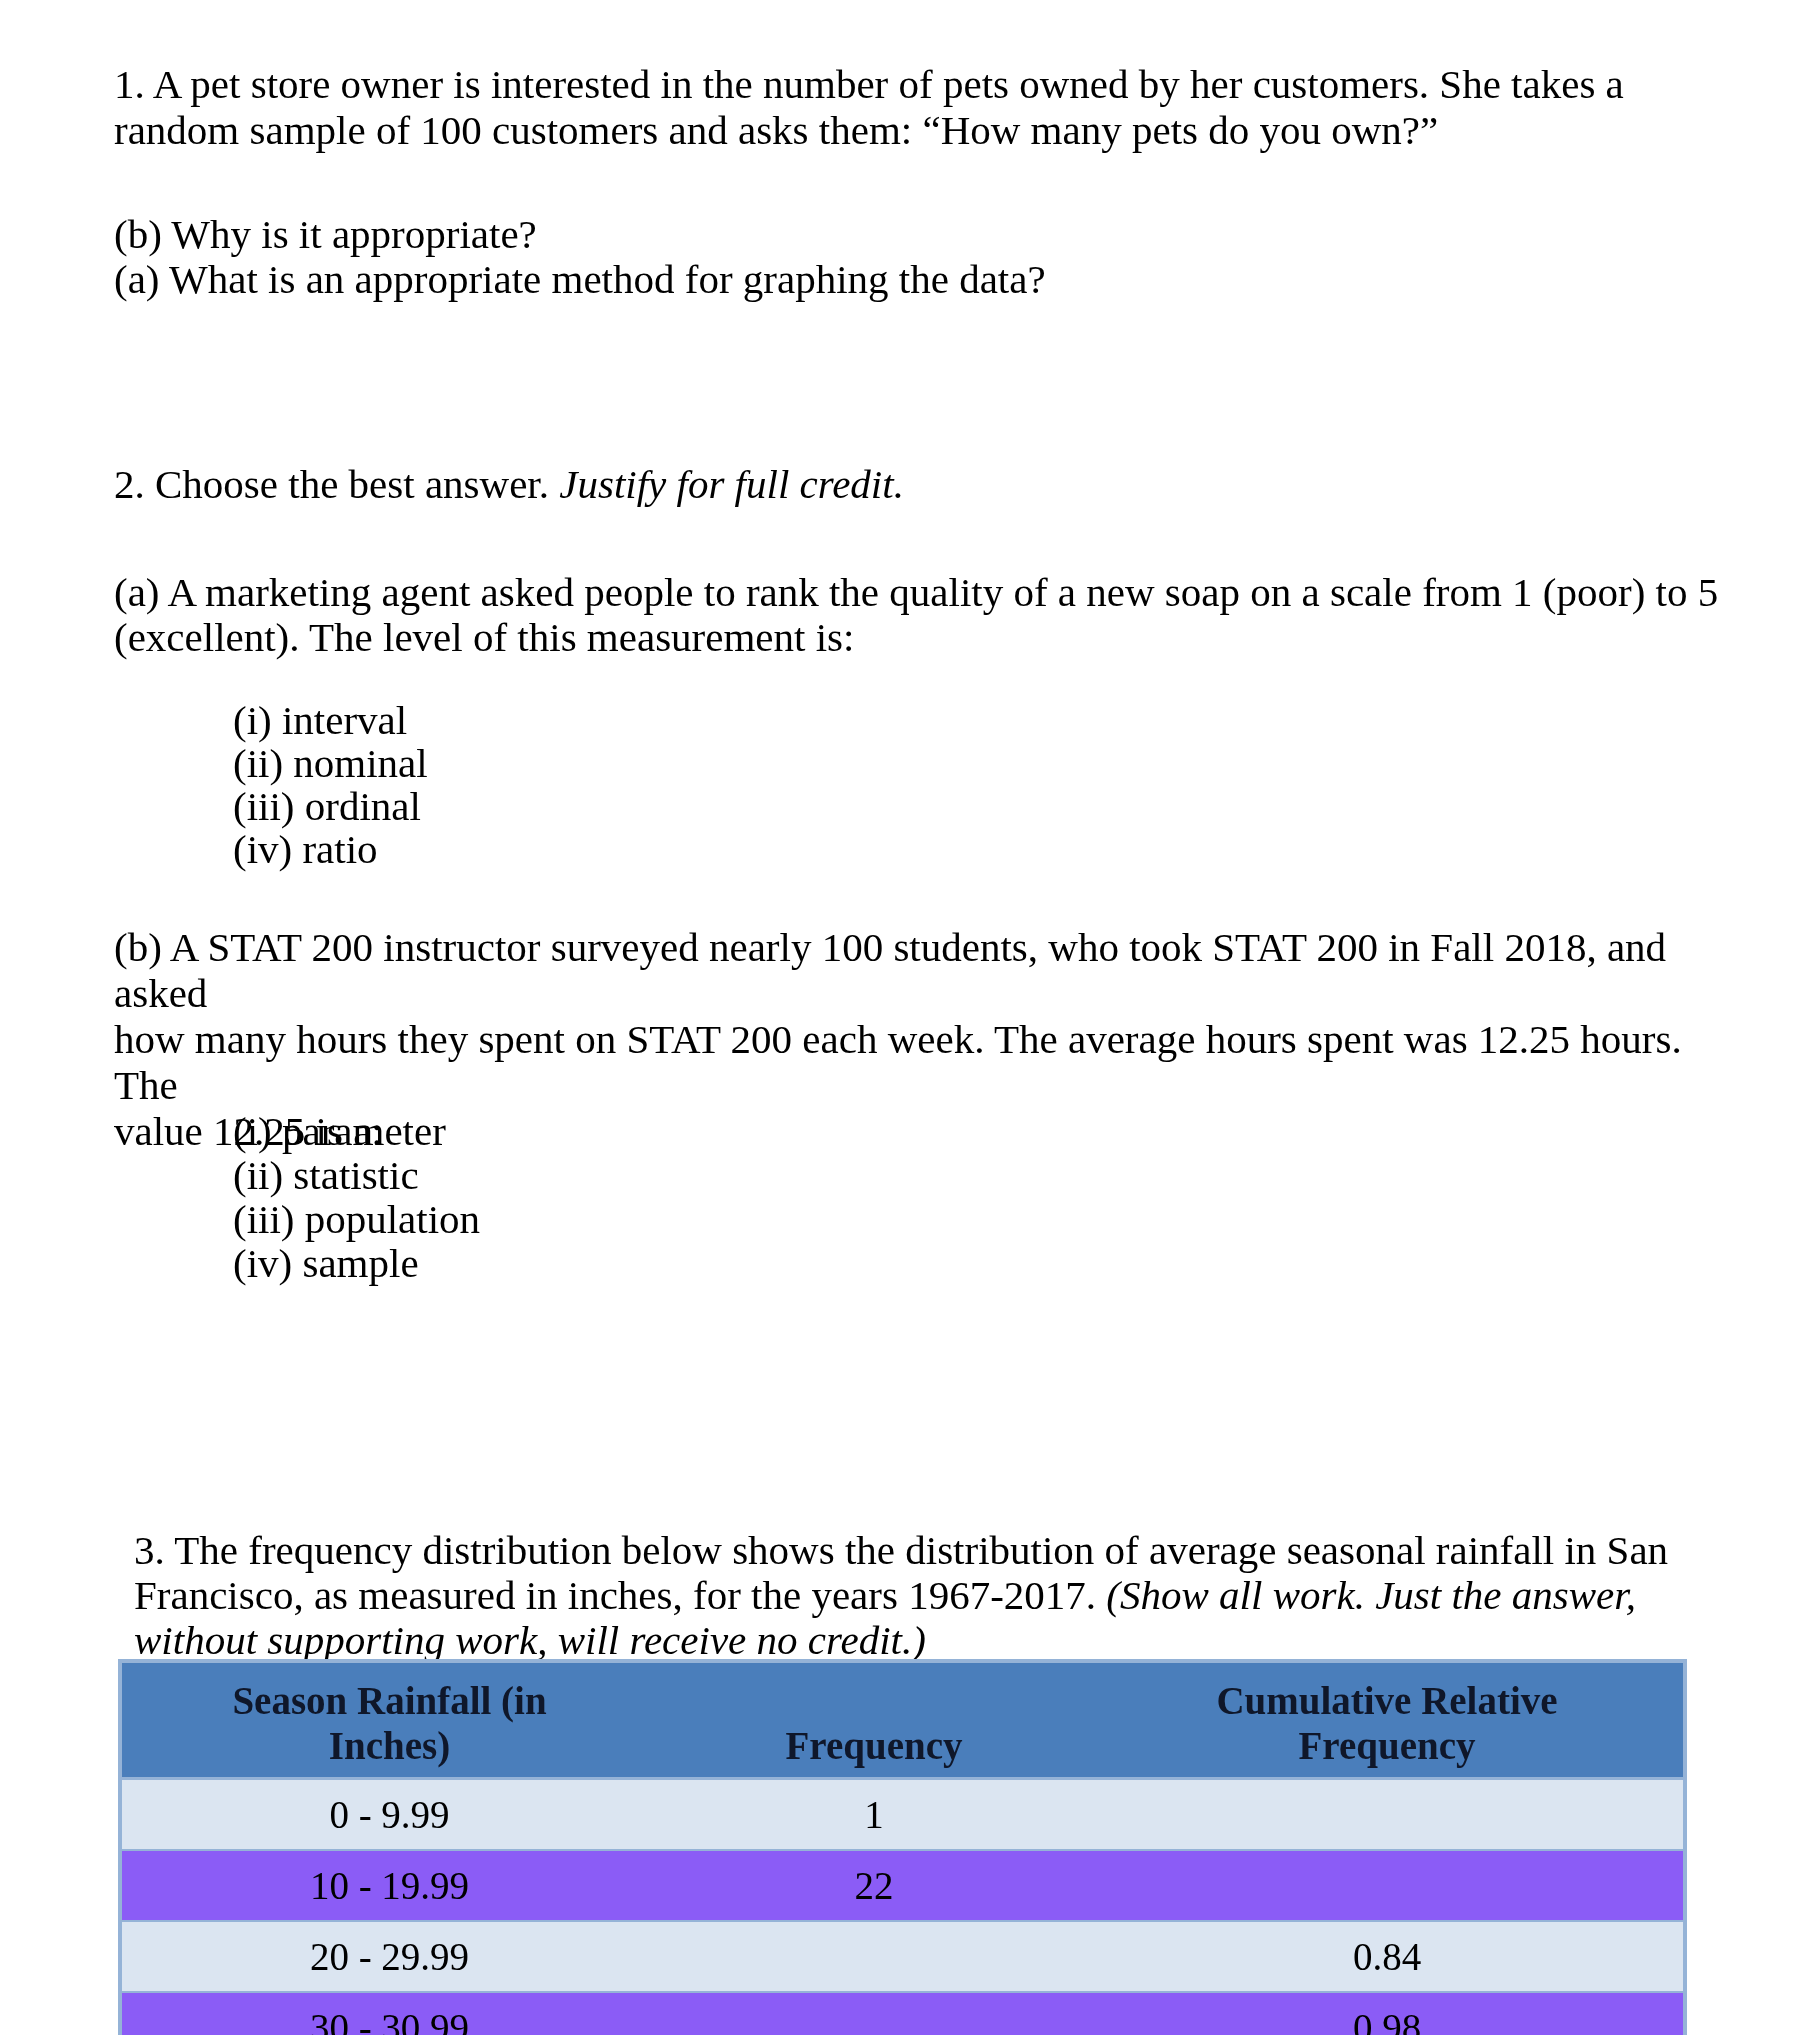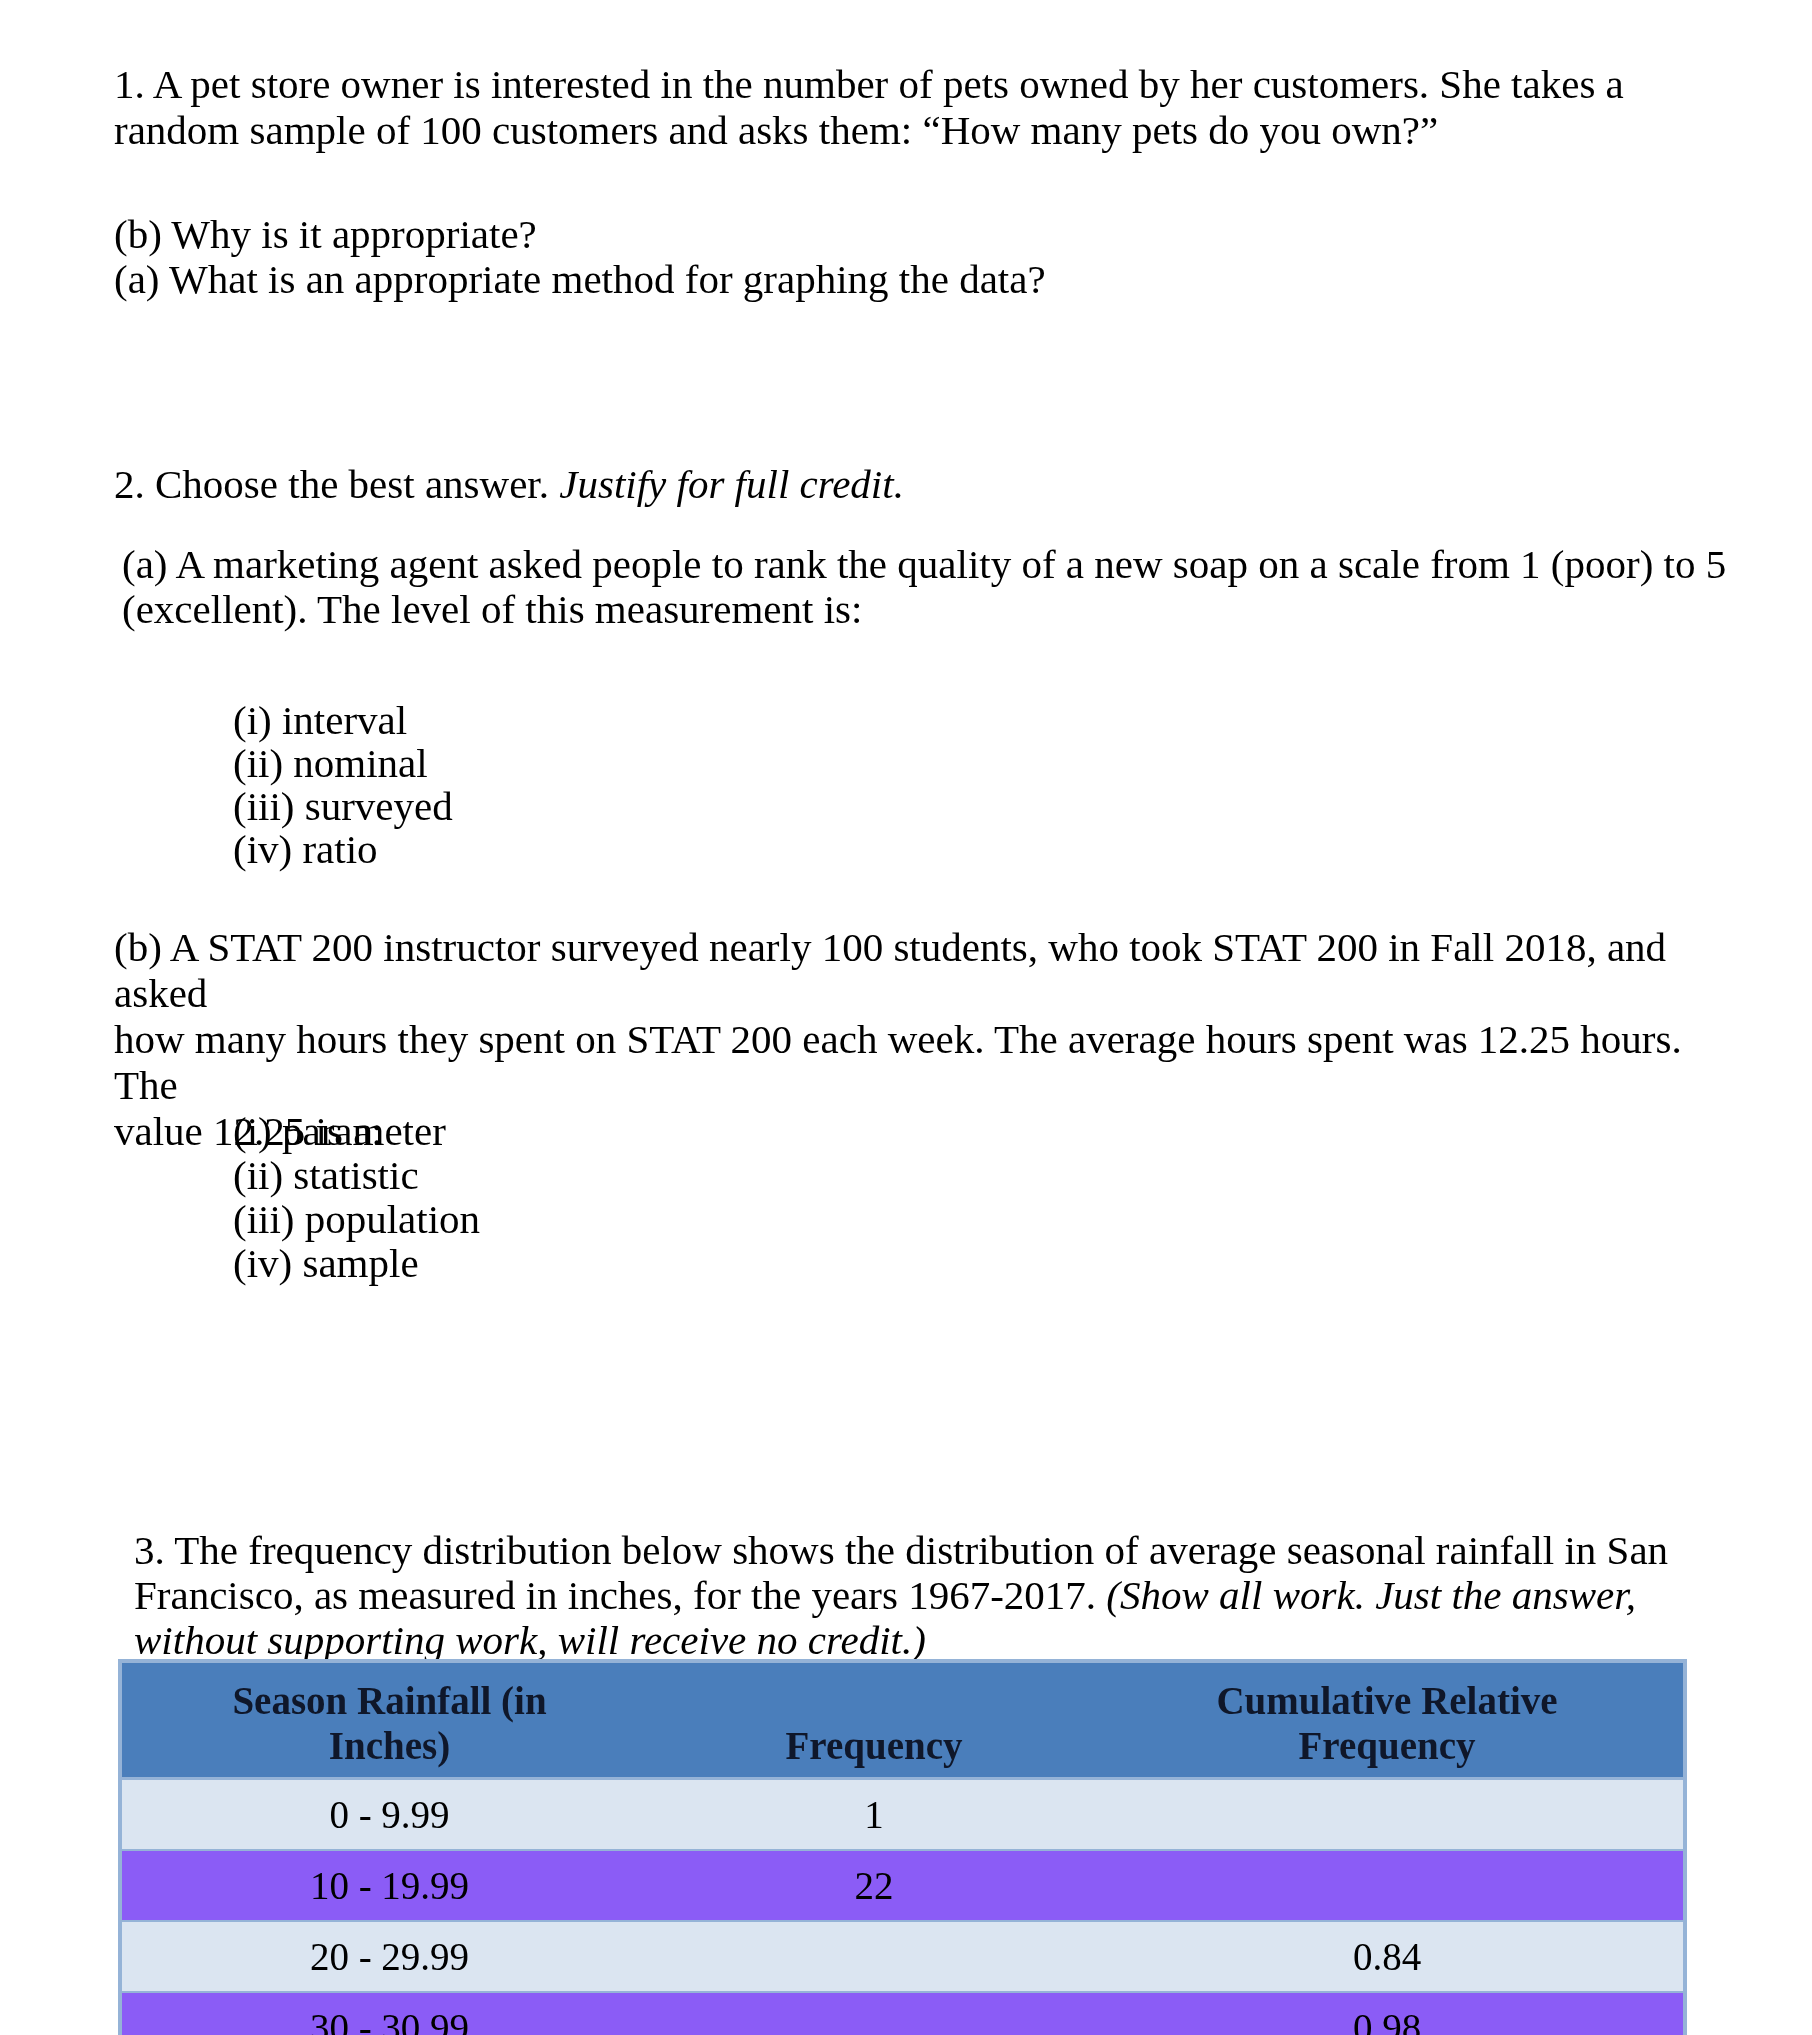--- a/index.html
+++ b/index.html
@@ -13,21 +13,21 @@
     overflow:hidden;
   }
   .tblock{position:absolute; font-size:41px; line-height:46px; white-space:normal;}
   .tline{display:block;}
   .it{font-style:italic;}
   
   #q1p1{top:61px; left:114px; width:1596px;}
   #q1ab{top:212px; left:114px; line-height:45px;}
   
   #q2head{top:461px; left:114px;font-family:Liberation Serif, serif;}
-  #q2a{top:542px; left:114px; width:1612px; line-height:45px;margin-left:8px;}
+  #q2a{top:570px; left:114px; width:1612px; line-height:45px;}
   #list1{top:699px; left:233px; line-height:43px;}
   #q2b{top:924px; left:114px; width:1612px; line-height:46px;}
   #list2{top:1109px; left:233px; line-height:44px;}
   
   #q3{top:1528px; left:114px; width:1604px; line-height:45px;margin-left:20px;}
   
   #tablewrap{position:absolute; top:1659px; left:118px; width:1569px;}
   table.freq{
     border-collapse:collapse;
     table-layout:fixed;
@@ -78,21 +78,21 @@
     <span>2. Choose the best answer. </span><span class="it">Justify for full credit.</span>
   </div>
 
   <div class="tblock" id="q2a">
     <span class="tline">(a) A marketing agent asked people to rank the quality of a new soap on a scale from 1 (poor) to 5</span>
     <span class="tline">(excellent). The level of this measurement is:</span>
   </div>
   <div class="tblock" id="list1">
     <span class="tline">(i) interval</span>
     <span class="tline">(ii) nominal</span>
-    <span class="tline">(iii) surveyed</span>
+    <span class="tline">(iii) ordinal</span>
     <span class="tline">(iv) ratio</span>
   </div>
 
   <div class="tblock" id="q2b">
     <span class="tline">(b) A STAT 200 instructor surveyed nearly 100 students, who took STAT 200 in Fall 2018, and asked</span>
     <span class="tline">how many hours they spent on STAT 200 each week. The average hours spent was 12.25 hours. The</span>
     <span class="tline">value 12.25 is a:</span>
   </div>
   <div class="tblock" id="list2">
     <span class="tline">(i) parameter</span>

